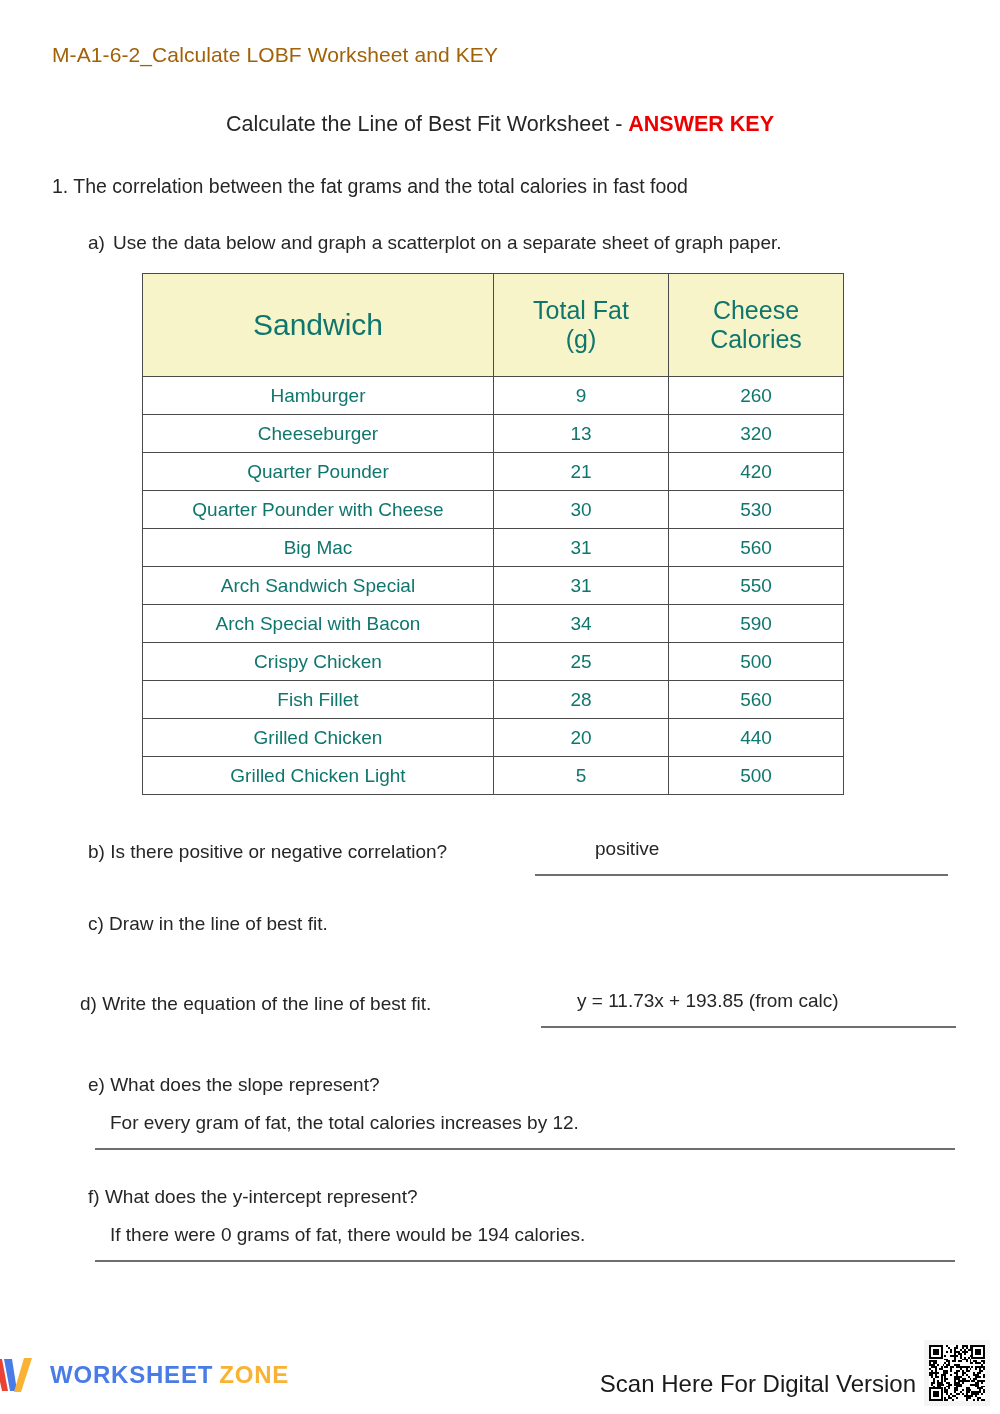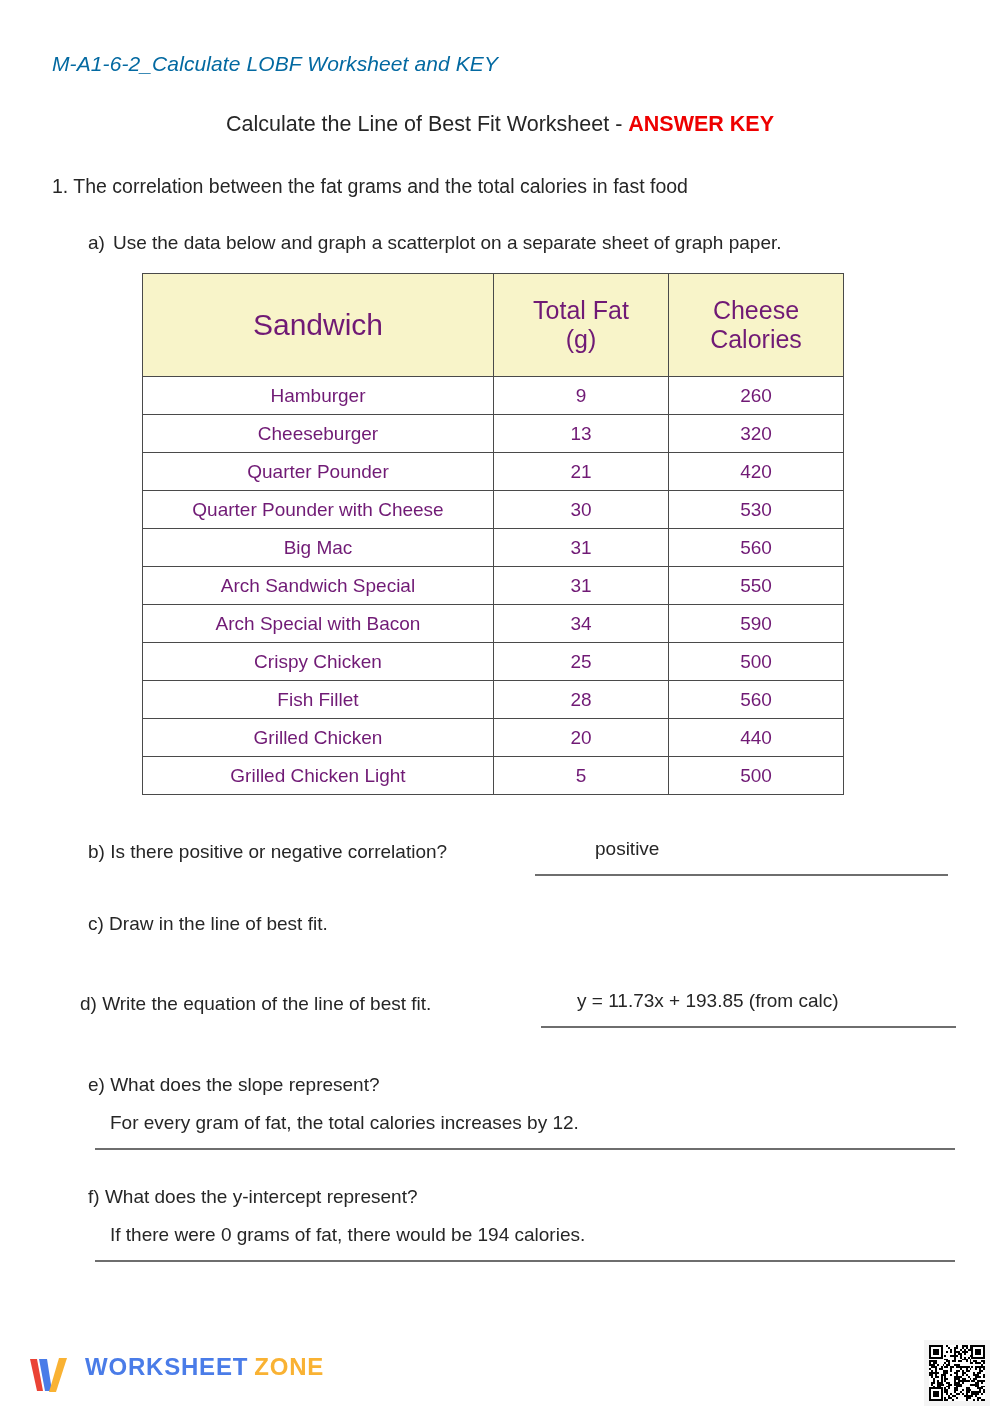--- a/index.html
+++ b/index.html
@@ -18,26 +18,25 @@
 
   .page {
     position: absolute;
     inset: 0;
   }
 
   
   .file-header {
     position: absolute;
     left: 52px;
-    top: 52px;
+    top: 43px;
     font-size: 21px;
-    color: #0369a1;
+    color: #a16207;
     letter-spacing: 0.1px;
     white-space: nowrap;
-    font-style: italic;
   }
 
   
   .doc-title {
     position: absolute;
     left: 0;
     right: 0;
     top: 112px;
     text-align: center;
     font-size: 21.5px;
@@ -78,21 +77,21 @@
   }
   table.data-table {
     border-collapse: collapse;
     width: 692px;
     table-layout: fixed;
   }
   table.data-table th,
   table.data-table td {
     border: 1px solid #4a4a4a;
     text-align: center;
-    color: #701a75;
+    color: #0f766e;
   }
   table.data-table thead th {
     background: #f8f4c9;
     font-weight: 400;
     height: 100px;
     vertical-align: middle;
     line-height: 1.18;
   }
   th.col-name   { width: 348px; font-size: 30px; }
   th.col-fat    { width: 172px; font-size: 25px; }
@@ -139,24 +138,24 @@
     padding-left: 15px;
   }
   .ans-f {
     left: 95px; top: 1224px; width: 860px;
     padding-left: 15px;
   }
 
   
   .footer-logo {
     position: absolute;
-    left: 36px;
+    left: 1px;
     bottom: 17px;
     display: flex;
-    align-items: flex-start;
+    align-items: center;
     gap: 11px;
   }
   .logo-mark {
     width: 46px;
     height: 44px;
     display: block;
     margin-left: -8px;
   }
   .logo-text {
     font-size: 24px;
@@ -298,20 +297,21 @@
     <svg class="logo-mark" viewBox="0 0 46 44">
       <path d="M2 6 L9 6 L15 38 L9 38 Z" fill="#ea4335"></path>
       <path d="M11 6 L19 6 L24 38 L17 38 Z" fill="#4a7ce8"></path>
       <path d="M31 5 L39 5 L28 39 L21 39 Z" fill="#f9b233"></path>
     </svg>
     <div class="logo-text">
       <span class="w-blue">WORKSHEET</span><span class="w-yellow">ZONE</span>
     </div>
   </div>
 
+  <div class="scan-text">Scan Here For Digital Version</div>
 
   <div class="qr-box">
     <svg width="56" height="56" viewBox="0 0 29 29" shape-rendering="crispEdges">
       <rect width="29" height="29" fill="#ffffff"></rect>
       <g id="qr-cells" fill="#000000">
           <rect x="0" y="0" width="1" height="1"></rect>
           <rect x="1" y="0" width="1" height="1"></rect>
           <rect x="2" y="0" width="1" height="1"></rect>
           <rect x="3" y="0" width="1" height="1"></rect>
           <rect x="4" y="0" width="1" height="1"></rect>

